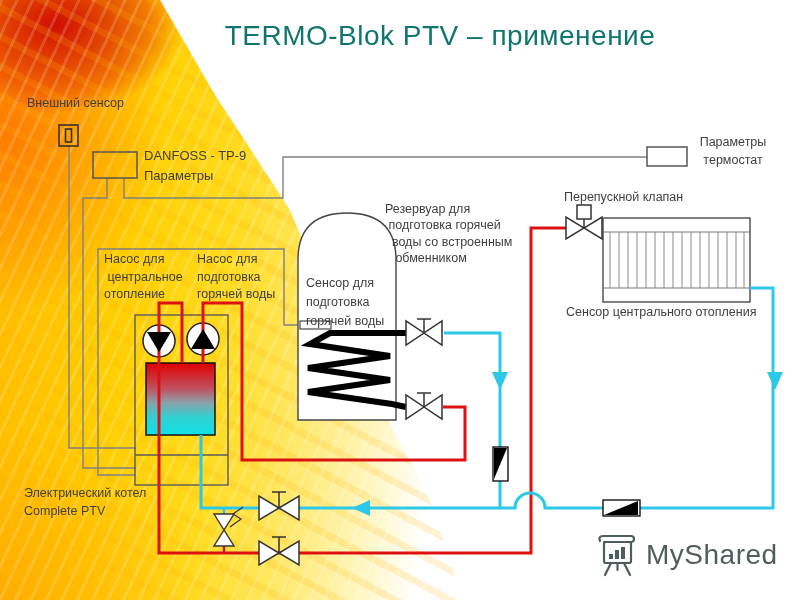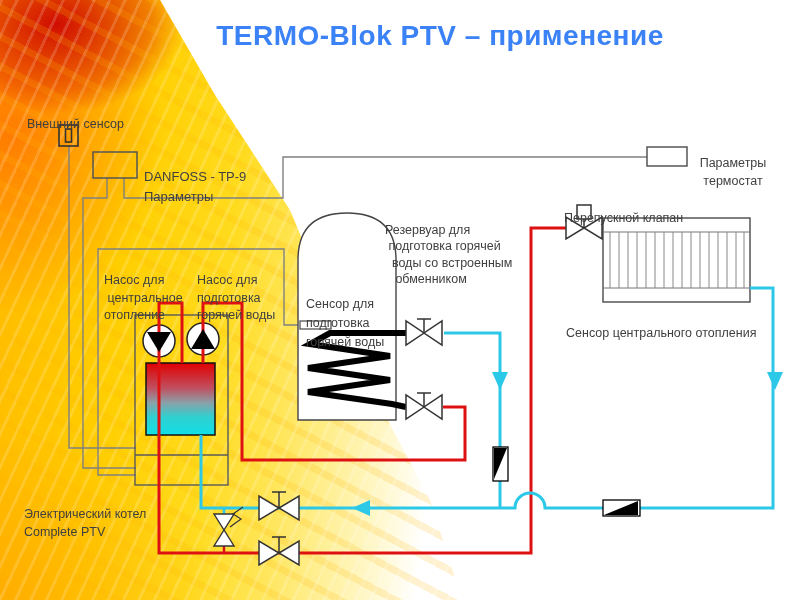--- a/index.html
+++ b/index.html
@@ -8,22 +8,22 @@
   .bg-left{position:absolute;left:0;top:0;width:470px;height:600px;
     clip-path:polygon(0 0,160px 0,215px 95px,290px 210px,340px 330px,430px 500px,462px 600px,0 600px);
     background:
       repeating-linear-gradient(115deg, rgba(255,255,255,.16) 0 3px, rgba(255,255,255,0) 3px 14px),
       repeating-linear-gradient(28deg, rgba(255,180,0,.18) 0 7px, rgba(255,180,0,0) 7px 26px),
       radial-gradient(170px 120px at 12% 4%, rgba(204,0,0,.92), rgba(230,60,0,.55) 55%, rgba(230,60,0,0) 75%),
       radial-gradient(220px 260px at 2% 22%, rgba(255,80,0,.6), rgba(255,80,0,0) 70%),
       radial-gradient(300px 240px at 0% 100%, rgba(255,150,0,.5), rgba(255,150,0,0) 72%),
       linear-gradient(97deg,#ffb800 0%,#ffce00 28%,#ffdb1e 48%,#ffe65c 62%,#fff3ad 76%,rgba(255,255,255,0) 90%);}
   .title{position:absolute;left:90px;top:20px;width:700px;text-align:center;
-         font-size:28px;font-weight:bold;letter-spacing:.5px;color:#3b82f6;}
-  .lbl{position:absolute;font-size:12.5px;line-height:1.4;color:#3f3f3f;white-space:pre;margin-top:21px;}
+         font-size:28px;font-weight:normal;letter-spacing:.5px;color:#0f766e;}
+  .lbl{position:absolute;font-size:12.5px;line-height:1.4;color:#3f3f3f;white-space:pre;}
   .diagram{position:absolute;left:0;top:0;}
   .watermark{position:absolute;left:596px;top:533px;display:flex;align-items:center;color:#4f5d5c;}
   .watermark span{font-size:28px;letter-spacing:.5px;margin-left:8px;}
 </style>
 </head>
 <body>
 
 <div class="slide">
   <div class="bg-left"></div>
 
@@ -166,13 +166,30 @@
   <div class="lbl" style="left:104px;top:251px;">Насос для
  центральное
 отопление</div>
   <div class="lbl" style="left:197px;top:251px;">Насос для
 подготовка
 горячей воды</div>
   <div class="lbl" style="left:566px;top:304px;">Сенсор центрального отопления</div>
   <div class="lbl" style="left:24px;top:485px;">Электрический котел
 Complete PTV</div>
 
+  <div class="watermark">
+    <svg width="42" height="44" viewBox="0 0 42 44">
+      <g fill="none" stroke="#4f5d5c" stroke-width="2.2" stroke-linecap="round">
+        <path d="M4 8 Q2 3 7 3 H35 Q38 3 38 6 Q38 9 35 9 H8"></path>
+        <rect x="8" y="9" width="27" height="21" rx="2"></rect>
+        <line x1="15" y1="30" x2="9" y2="42"></line>
+        <line x1="28" y1="30" x2="34" y2="42"></line>
+        <line x1="21.5" y1="30" x2="21.5" y2="37"></line>
+      </g>
+      <g fill="#4f5d5c">
+        <rect x="13" y="21" width="4" height="5"></rect>
+        <rect x="19" y="17" width="4" height="9"></rect>
+        <rect x="25" y="14" width="4" height="12"></rect>
+      </g>
+    </svg>
+    <span>MyShared</span>
+  </div>
 </div>
 
 </body></html>

